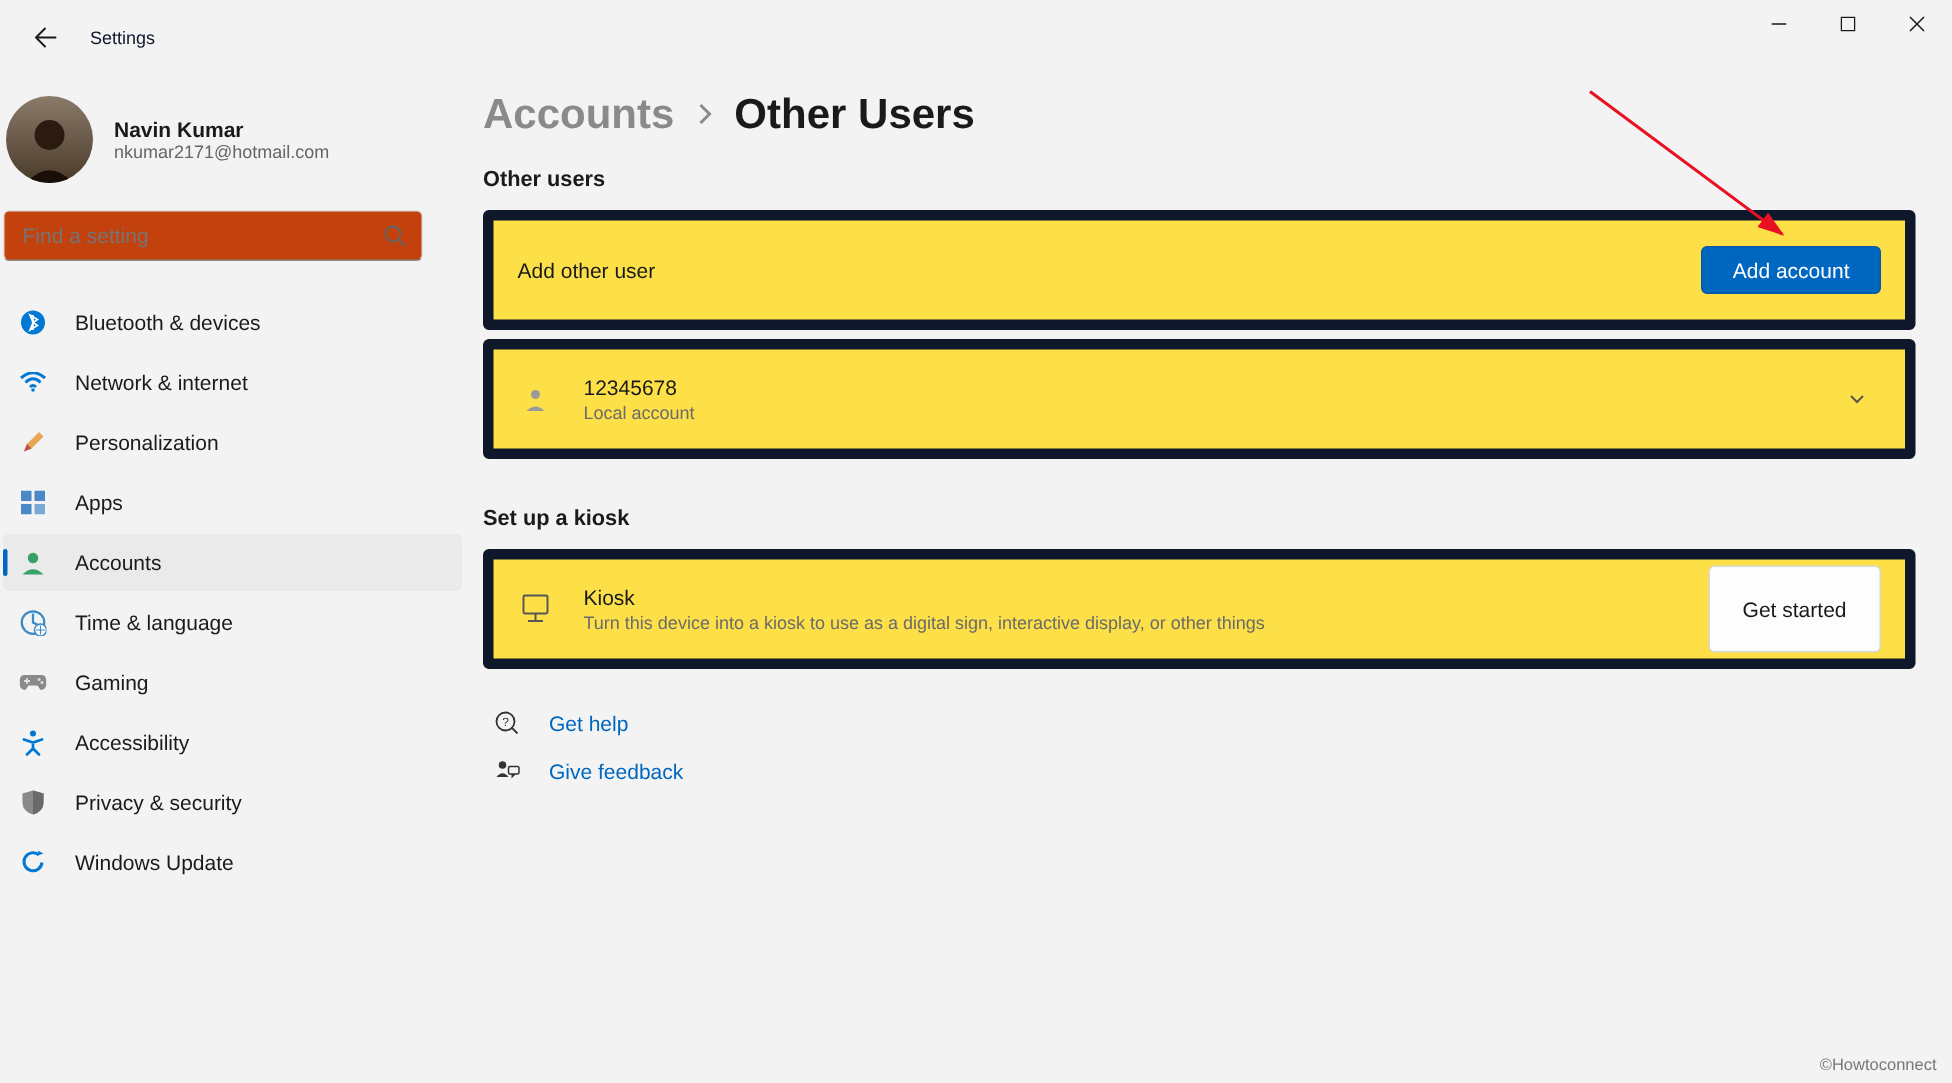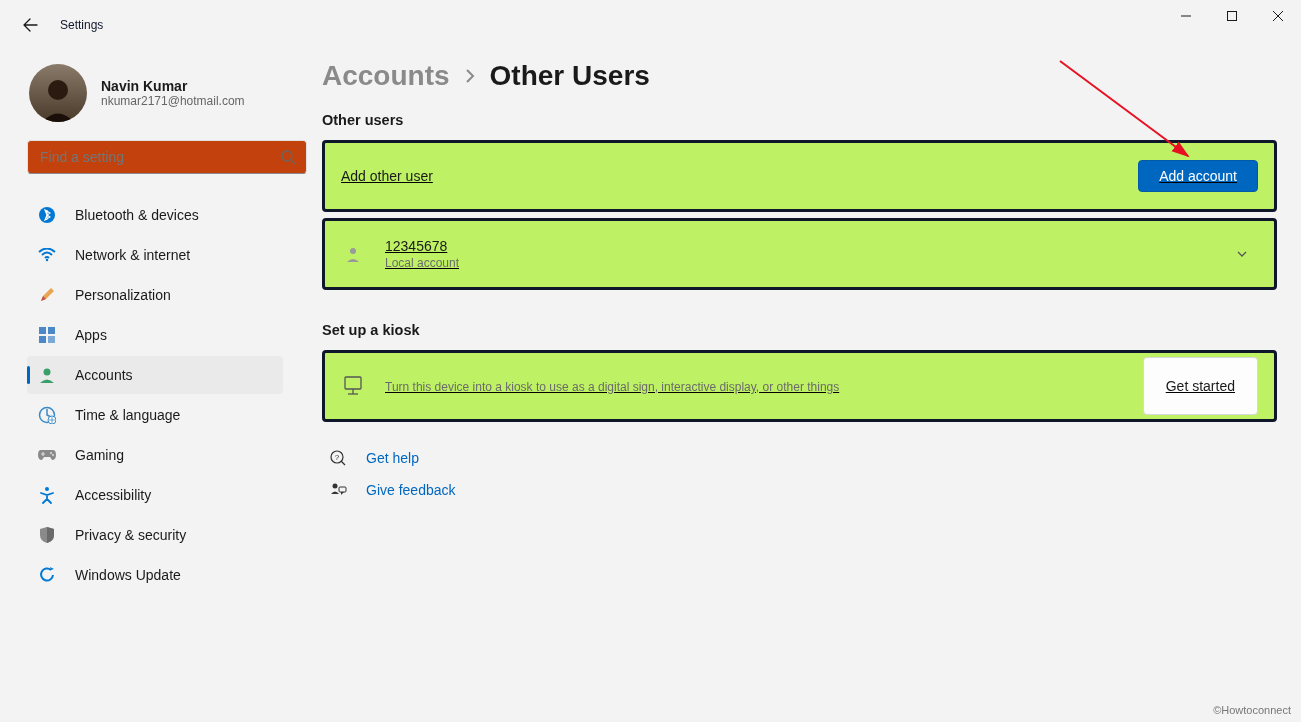--- a/index.html
+++ b/index.html
@@ -5,21 +5,21 @@
 * { margin: 0; padding: 0; box-sizing: border-box; font-family: "Segoe UI", -apple-system, sans-serif; }
 body { background: #f3f3f3; width: 1301px; height: 722px; overflow: hidden; position: relative; }
 
 .titlebar { height: 50px; display: flex; align-items: center; padding-left: 18px; }
 .back-btn { width: 24px; height: 24px; display: flex; align-items: center; justify-content: center; cursor: pointer; }
 .app-title { margin-left: 18px; font-size: 12px; color: #0f172a; }
 .win-controls { position: absolute; top: 0; right: 0; display: flex; }
 .win-btn { width: 46px; height: 32px; display: flex; align-items: center; justify-content: center; cursor: pointer; }
 
 .layout { display: flex; height: calc(100% - 50px); }
-.sidebar { width: 310px; padding: 10px 27px; }
+.sidebar { width: 310px; padding: 10px 2px; }
 .user-block { display: flex; align-items: center; padding: 4px 2px 18px 2px; gap: 14px; }
 .avatar { width: 58px; height: 58px; border-radius: 50%; background: linear-gradient(180deg,#8a7a6a 0%,#4a3a2a 100%); display:flex; align-items:flex-end; justify-content:center; overflow:hidden; }
 .avatar svg { width: 50px; height: 50px; }
 .user-name { font-size: 14px; font-weight: 600; color: #1a1a1a; }
 .user-email { font-size: 12px; color: #666; }
 
 .search-box { position: relative; width: 280px; height: 34px; background: #c2410c; border: 1px solid #e0e0e0; border-bottom: 1.5px solid #8a8a8a; border-radius: 4px; display: flex; align-items: flex-start; margin-bottom: 22px; }
 .search-box input { border: none; outline: none; background: transparent; width: 100%; padding: 0 36px 0 12px; font-size: 14px; height:100%; }
 .search-box .s-icon { position: absolute; right: 10px; top: 8px; }
 
@@ -31,21 +31,21 @@
 .nav-label { font-size: 14px; color: #1a1a1a; }
 
 .main { flex: 1; padding: 10px 24px 20px 12px; overflow-y: auto; }
 .breadcrumb { display: flex; align-items: center; gap: 14px; margin-bottom: 20px; }
 .crumb-parent { font-size: 28px; font-weight: 600; color: #8a8a8a; cursor: pointer; }
 .crumb-sep { color: #8a8a8a; display:flex; align-items:center;}
 .crumb-current { font-size: 28px; font-weight: 600; color: #1a1a1a; }
 
 .section-title { font-size: 14.5px; font-weight: 600; color: #1a1a1a; margin-bottom: 12px; }
 
-.card { background: #bef264; border: 3px solid #0f172a; border-radius: 4px; margin-bottom: 6px; text-decoration: underline; }
+.card { background: #fde047; border: 7px solid #0f172a; border-radius: 4px; margin-bottom: 6px; }
 .card-row { display: flex; align-items: center; min-height: 66px; padding: 0 16px; }
 .card-row.small { min-height: 66px; }
 .card-icon { width: 24px; height: 24px; margin-right: 20px; color:#888; display:flex; align-items:center; justify-content:center;}
 .card-body { flex: 1; }
 .card-title { font-size: 14px; color: #1a1a1a; }
 .card-sub { font-size: 12px; color: #6b6b6b; margin-top: 2px; }
 
 .btn-primary { background: #0067c0; color: #fff; border: 1px solid #005aa8; border-radius: 4px; padding: 7px 20px; font-size: 14px; cursor: pointer; }
 .btn-secondary { background: #fdfdfd; color: #1a1a1a; border: 1px solid #d8d8d8; border-radius: 4px; padding: 20px 22px; font-size: 14px; cursor: pointer; }
 
@@ -265,20 +265,21 @@
     <div class="card">
       <div class="card-row">
         <div class="card-icon">
           <svg width="22" height="22" viewBox="0 0 22 22">
               <rect x="3" y="2" width="16" height="12" rx="1" stroke="#555" stroke-width="1.3" fill="none"></rect>
               <line x1="11" y1="14" x2="11" y2="19" stroke="#555" stroke-width="1.3"></line>
               <line x1="6" y1="19" x2="16" y2="19" stroke="#555" stroke-width="1.3"></line>
             </svg>
         </div>
         <div class="card-body">
+          <div class="card-title">Kiosk</div>
           <div class="card-sub">Turn this device into a kiosk to use as a digital sign, interactive display, or other things</div>
         </div>
         <button class="btn-secondary">Get started</button>
       </div>
     </div>
 
     <div class="help-links">
       <div class="help-link">
         <span class="hl-icon">
             <svg width="18" height="18" viewBox="0 0 18 18">

